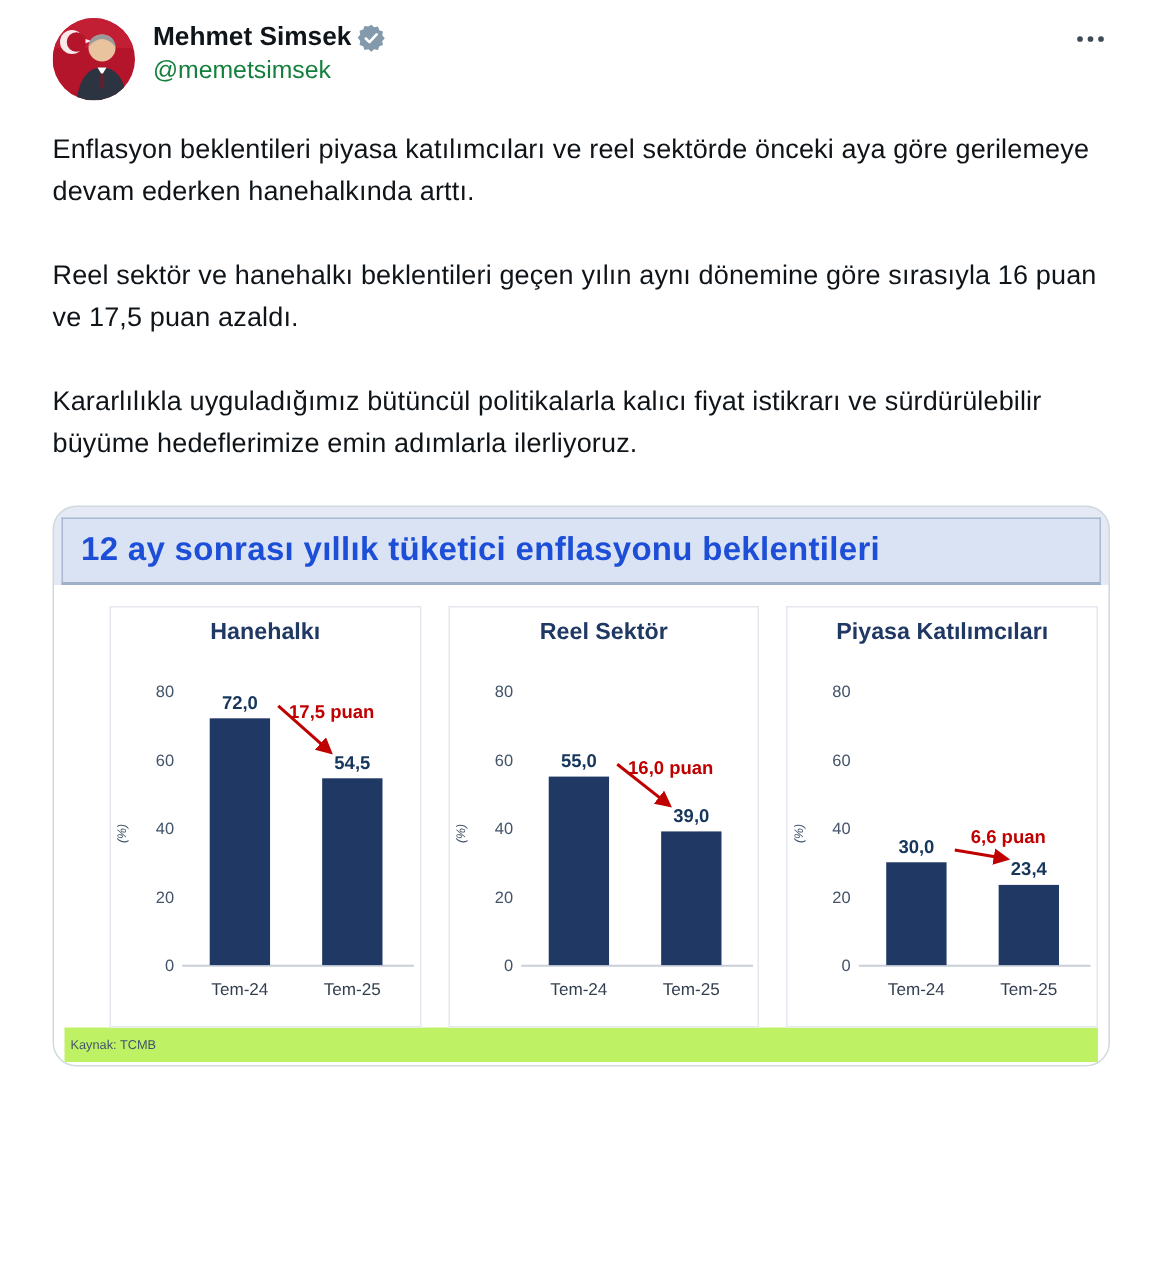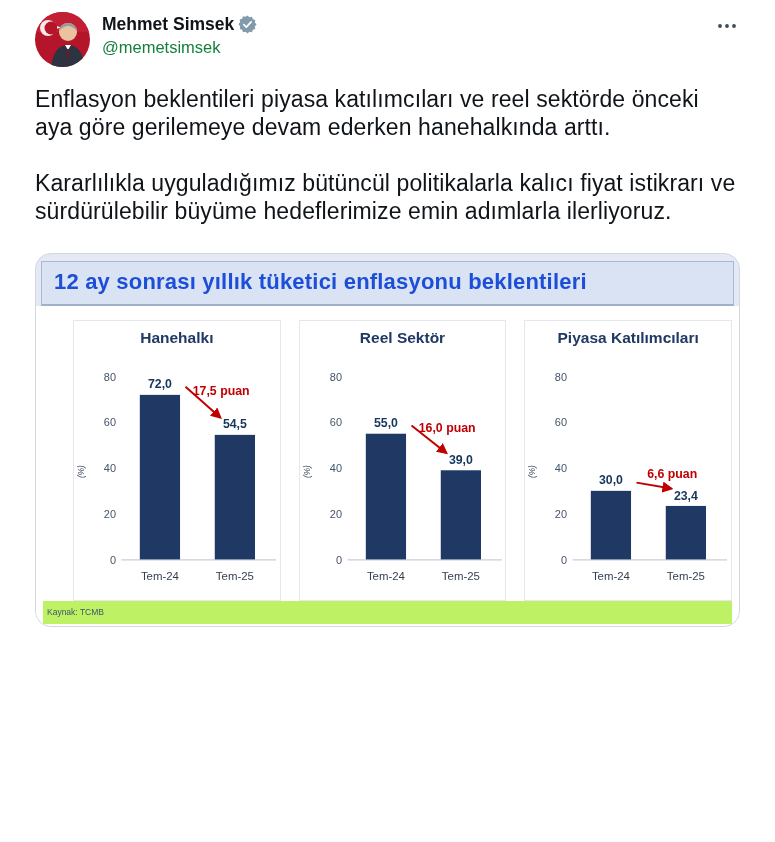--- a/index.html
+++ b/index.html
@@ -4,29 +4,29 @@
 <style>
   * { margin: 0; padding: 0; box-sizing: border-box; }
   html, body { background: #ffffff; width: 775px; font-family: "Liberation Sans", sans-serif; }
   .page { width: 775px; height: 842px; background: #fff; position: relative; overflow: hidden; }
 
   
   .tweet { padding: 12px 35px 0 35px; }
   .head-row { display: flex; align-items: flex-start; }
   .avatar { width: 55px; height: 55px; border-radius: 50%; overflow: hidden; flex: 0 0 55px; cursor: pointer; }
   .id-block { margin-left: 12px; padding-top: 2px; flex: 1 1 auto; }
-  .name-line { display: flex; align-items: flex-start; gap: 4px; }
+  .name-line { display: flex; align-items: center; gap: 4px; }
   .display-name { font-size: 17.5px; font-weight: 700; color: #0f1419; cursor: pointer; }
   .badge { width: 19px; height: 19px; display: inline-block; margin-top: 1px; }
   .handle { font-size: 16.5px; color: #15803d; margin-top: 3px; }
   .more-btn { margin-left: auto; padding: 6px 2px; cursor: pointer; color: #536471; }
 
   
   .body-text { margin-top: 18px; }
-  .body-text p { font-size: 23px; line-height: 28px; color: #0f1419; margin-bottom: 28px; letter-spacing: 0.1px; }
+  .body-text p { font-size: 18px; line-height: 28px; color: #0f1419; margin-bottom: 28px; letter-spacing: 0.1px; }
 
   
   .media-card {
     margin: 2px 0 0 0; width: 705px; border: 1px solid #cfd9de; border-radius: 16px;
     overflow: hidden; background: #e4e9f3; cursor: pointer;
   }
   .chart-title-band {
     margin: 7px 5px 0 5px; background: #d9e3f4;
     border: 1px solid #a9b9d3; border-bottom: 2px solid #9fb0c9;
     padding: 7px 12px 9px 12px;
@@ -74,20 +74,21 @@
         <svg width="22" height="22" viewBox="0 0 22 22">
           <circle cx="4" cy="8" r="1.9" fill="#3e4a54"></circle>
           <circle cx="11" cy="8" r="1.9" fill="#3e4a54"></circle>
           <circle cx="18" cy="8" r="1.9" fill="#3e4a54"></circle>
         </svg>
       </div>
     </div>
 
     <div class="body-text">
       <p>Enflasyon beklentileri piyasa katılımcıları ve reel sektörde önceki aya göre gerilemeye devam ederken hanehalkında arttı.</p>
+      <p>Reel sektör ve hanehalkı beklentileri geçen yılın aynı dönemine göre sırasıyla 16 puan ve 17,5 puan azaldı.</p>
       <p>Kararlılıkla uyguladığımız bütüncül politikalarla kalıcı fiyat istikrarı ve sürdürülebilir büyüme hedeflerimize emin adımlarla ilerliyoruz.</p>
     </div>
 
     <div class="media-card">
       <div class="chart-title-band">
         <span>12 ay sonrası yıllık tüketici enflasyonu beklentileri</span>
       </div>
       <div class="chart-body">
         <div class="panels-row" id="panels">
             <div class="panel">

